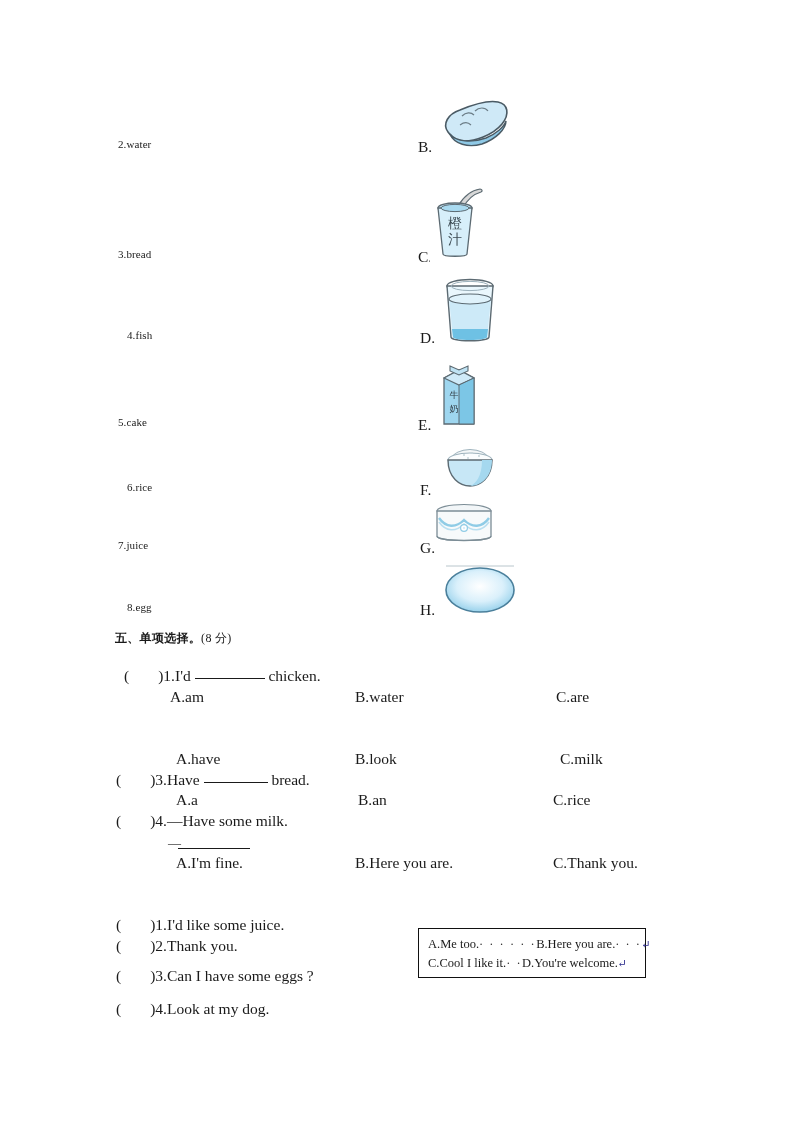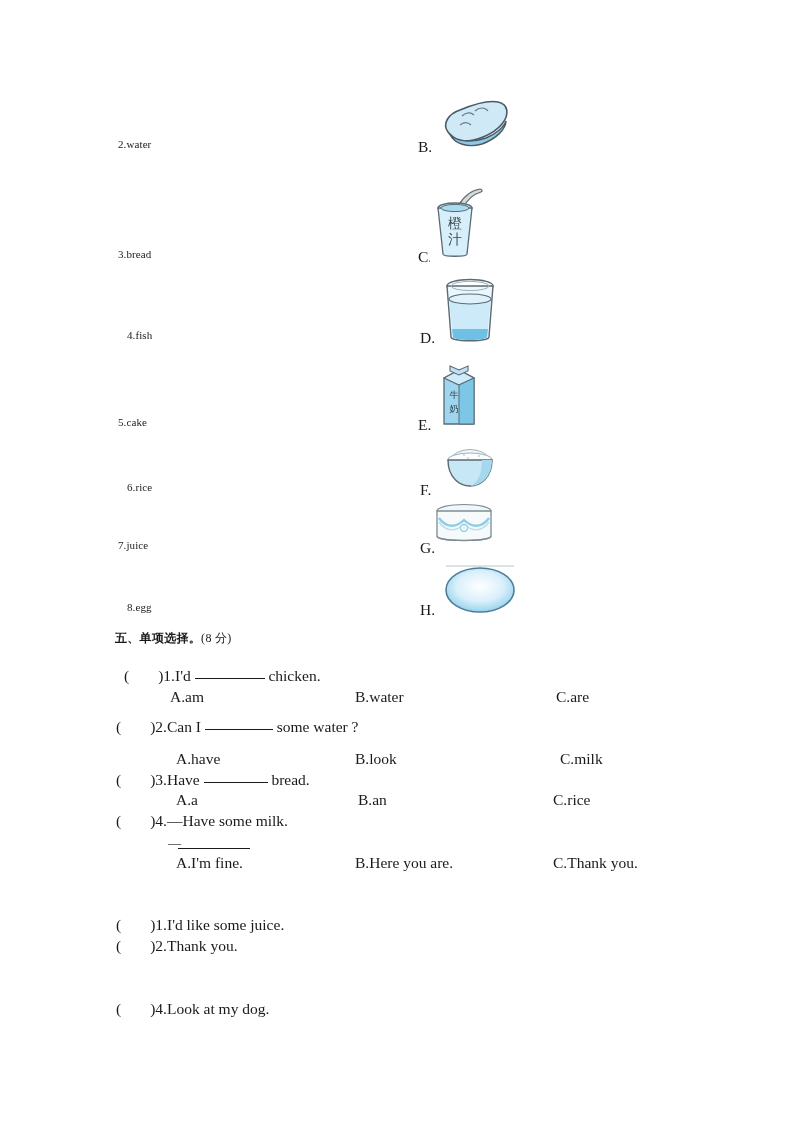--- a/index.html
+++ b/index.html
@@ -202,25 +202,20 @@
 
   <div class="abs q-line" style="left:124px;top:667px">
     <span class="paren">(</span><span class="gap" style="width:29px"></span><span>)</span><span>1.I'd</span>
     <span class="blank-inline" style="width:70px"></span>
     <span>chicken.</span>
   </div>
   <div class="abs opt" style="left:170px;top:688px">A.am</div>
   <div class="abs opt" style="left:355px;top:688px">B.water</div>
   <div class="abs opt" style="left:556px;top:688px">C.are</div>
 
-  <div class="abs q-line" style="left:116px;top:718px">
-    <span class="paren">(</span><span class="gap" style="width:29px"></span><span>)</span><span>2.Can I</span>
-    <span class="blank-inline" style="width:68px"></span>
-    <span>some water ?</span>
-  </div>
   <div class="abs opt" style="left:176px;top:750px">A.have</div>
   <div class="abs opt" style="left:355px;top:750px">B.look</div>
   <div class="abs opt" style="left:560px;top:750px">C.milk</div>
 
   <div class="abs q-line" style="left:116px;top:771px">
     <span class="paren">(</span><span class="gap" style="width:29px"></span><span>)</span><span>3.Have</span>
     <span class="blank-inline" style="width:64px"></span>
     <span>bread.</span>
   </div>
   <div class="abs opt" style="left:176px;top:791px">A.a</div>
@@ -238,18 +233,29 @@
   <div class="abs opt" style="left:355px;top:854px">B.Here you are.</div>
   <div class="abs opt" style="left:553px;top:854px">C.Thank you.</div>
 
 
   <div class="abs q-line" style="left:116px;top:916px">
     <span class="paren">(</span><span class="gap" style="width:29px"></span><span>)</span><span>1.I'd like some juice.</span>
   </div>
   <div class="abs q-line" style="left:116px;top:937px">
     <span class="paren">(</span><span class="gap" style="width:29px"></span><span>)</span><span>2.Thank you.</span>
   </div>
+  <div class="abs q-line" style="left:116px;top:967px">
+    <span class="paren">(</span><span class="gap" style="width:29px"></span><span>)</span><span>3.Can I have some eggs ?</span>
+  </div>
   <div class="abs q-line" style="left:116px;top:1000px">
     <span class="paren">(</span><span class="gap" style="width:29px"></span><span>)</span><span>4.Look at my dog.</span>
   </div>
 
+  <div class="ansbox" style="left:418px;top:928px;width:228px;height:50px">
+    <div class="ansrow">
+      <span class="sq">A.Me too.</span><span class="leader">· · · · · ·</span><span class="sq">B.Here you are.</span><span class="leader">· · ·</span><span class="pilcrow">↵</span>
+    </div>
+    <div class="ansrow">
+      <span class="sq">C.Cool I like it.</span><span class="leader">· ·</span><span class="sq">D.You're welcome.</span><span class="leader"></span><span class="pilcrow">↵</span>
+    </div>
+  </div>
 
 </div>
 
 </body></html>

